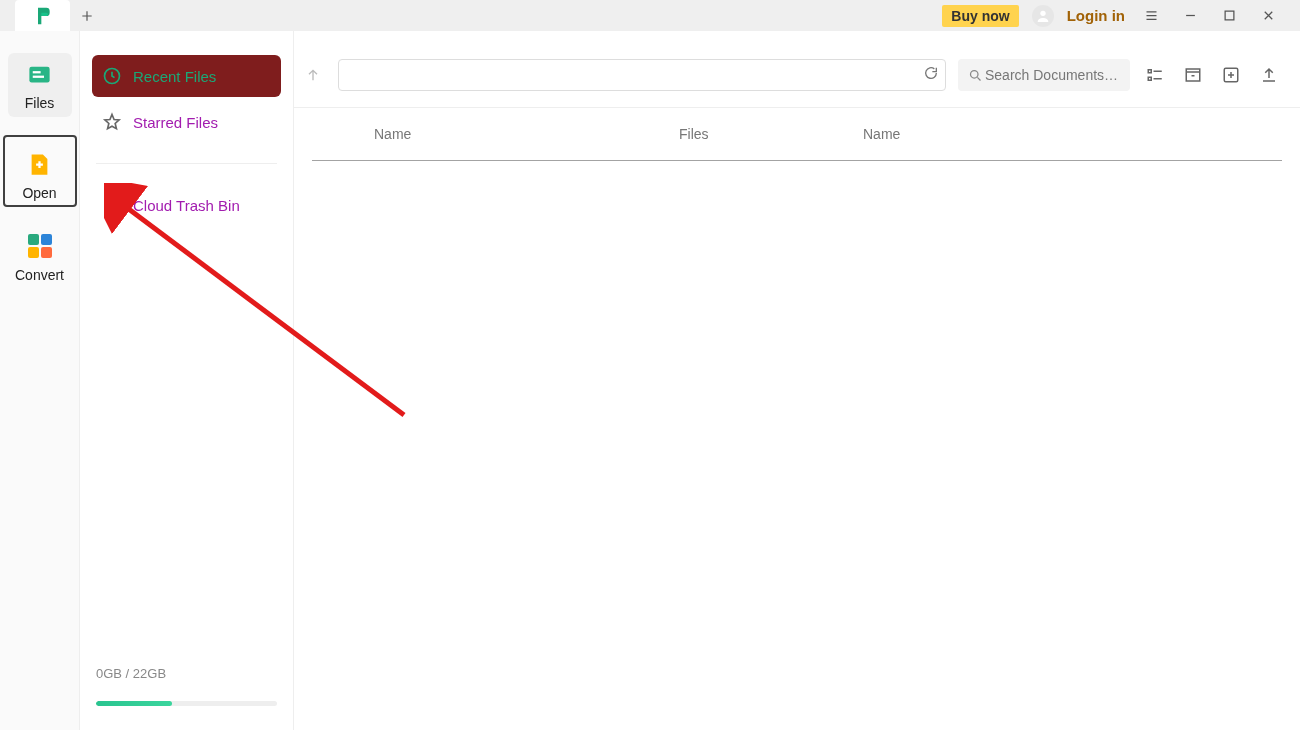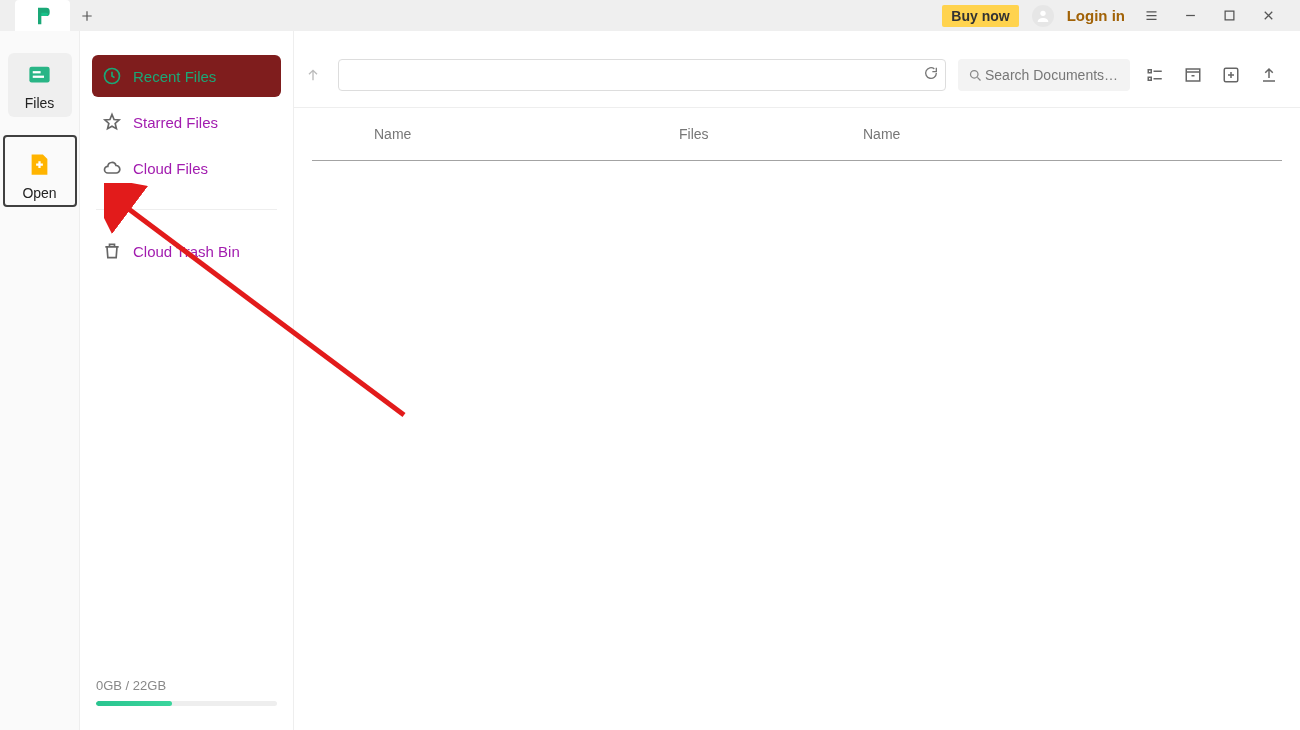--- a/index.html
+++ b/index.html
@@ -36,21 +36,21 @@
 
   
   .sidebar { width: 214px; background: #fff; border-right: 1px solid #eee; display: flex; flex-direction: column; padding: 24px 12px 14px 12px; }
   .side-list { flex: 1; display: flex; flex-direction: column; gap: 4px; }
   .side-item { display: flex; align-items: center; gap: 11px; height: 42px; padding: 0 10px; border-radius: 6px; font-size: 15px; color: #a21caf; }
   .side-item.active { background: #7f1d1d; color: #1aa877; }
   .side-item .sicon { width: 20px; height: 20px; color: #666; flex-shrink: 0; }
   .side-item.active .sicon { color: #1aa877; }
   .side-sep { border-top: 1px solid #eee; margin: 16px 4px; }
   .storage { margin-top: auto; padding: 0 4px 10px 4px; }
-  .storage-text { font-size: 13px; color: #888; margin-bottom: 8px; }
+  .storage-text { font-size: 13px; color: #888; margin-bottom: 20px; }
   .storage-bar { height: 5px; border-radius: 3px; background: #eee; overflow: hidden; }
   .storage-fill { height: 100%; width: 42%; background: linear-gradient(90deg,#29c48f,#3bd59d); border-radius: 3px; }
 
   
   .main { flex: 1; display: flex; flex-direction: column; background: #fff; position: relative; }
   .topbar { display: flex; align-items: center; gap: 12px; padding: 28px 18px 16px 6px; border-bottom: 1px solid #eee; }
   .up-arrow { width: 26px; height: 26px; display:flex;align-items:center;justify-content:center;color:#bbb; }
   .path { flex: 1; height: 32px; border: 1px solid #ddd; border-radius: 4px; display: flex; align-items: center; padding: 0 6px 0 12px; color: #666; }
   .path .refresh { margin-left: auto; color:#777; }
   .search-box { width: 172px; height: 32px; background: #f3f3f3; border-radius: 4px; display: flex; align-items: center; gap: 2px; padding: 0 10px; color: #777; font-size: 14px; }
@@ -128,44 +128,49 @@
       <span class="rail-label">Files</span>
     </div>
     <div class="rail-item highlighted">
       <div class="rail-icon">
         <svg width="27" height="27" viewBox="0 0 24 24">
             <path d="M5 3h10l4 4v14H5z" fill="#ffb400"></path>
             <path stroke="#fff" stroke-width="2" d="M12 9v6M9 12h6"></path>
           </svg>
       </div>
       <span class="rail-label">Open</span>
+    </div>
+    <div class="rail-item">
+      <div class="rail-icon">
+        <div class="convert-icon">
+            <span></span>
+            <span></span>
+            <span></span>
+            <span></span>
+          </div>
+      </div>
+      <span class="rail-label">Convert</span>
     </div>
   </div>
 
   <div class="sidebar">
     <div class="side-list">
       <div class="side-item active">
         <span class="sicon"><svg width="20" height="20" viewBox="0 0 24 24" fill="none" stroke="currentColor" stroke-width="2">
               <circle cx="12" cy="12" r="9"></circle>
               <path d="M12 7v5l3 2"></path>
             </svg></span>
         <span>Recent Files</span>
       </div>
       <div class="side-item">
         <span class="sicon"><svg width="20" height="20" viewBox="0 0 24 24" fill="none" stroke="currentColor" stroke-width="2">
               <path d="M12 3l2.5 6 6 .5-4.7 4.2 1.5 6.3L12 17l-5.3 3 1.5-6.3L3.5 9.5l6-.5z"></path>
             </svg></span>
         <span>Starred Files</span>
       </div>
-      <div class="side-item">
-        <span class="sicon"><svg width="20" height="20" viewBox="0 0 24 24" fill="none" stroke="currentColor" stroke-width="2">
-              <path d="M7 18a4 4 0 0 1 0-8 5 5 0 0 1 9.8-1A4 4 0 0 1 17 18z"></path>
-            </svg></span>
-        <span>Cloud Files</span>
-      </div>
       <div class="side-sep"></div>
       <div class="side-item">
         <span class="sicon"><svg width="20" height="20" viewBox="0 0 24 24" fill="none" stroke="currentColor" stroke-width="2">
               <path d="M4 7h16M9 7V4h6v3M6 7l1 13h10l1-13"></path>
             </svg></span>
         <span>Cloud Trash Bin</span>
       </div>
     </div>
     <div class="storage">
       <div class="storage-text">0GB / 22GB</div>

